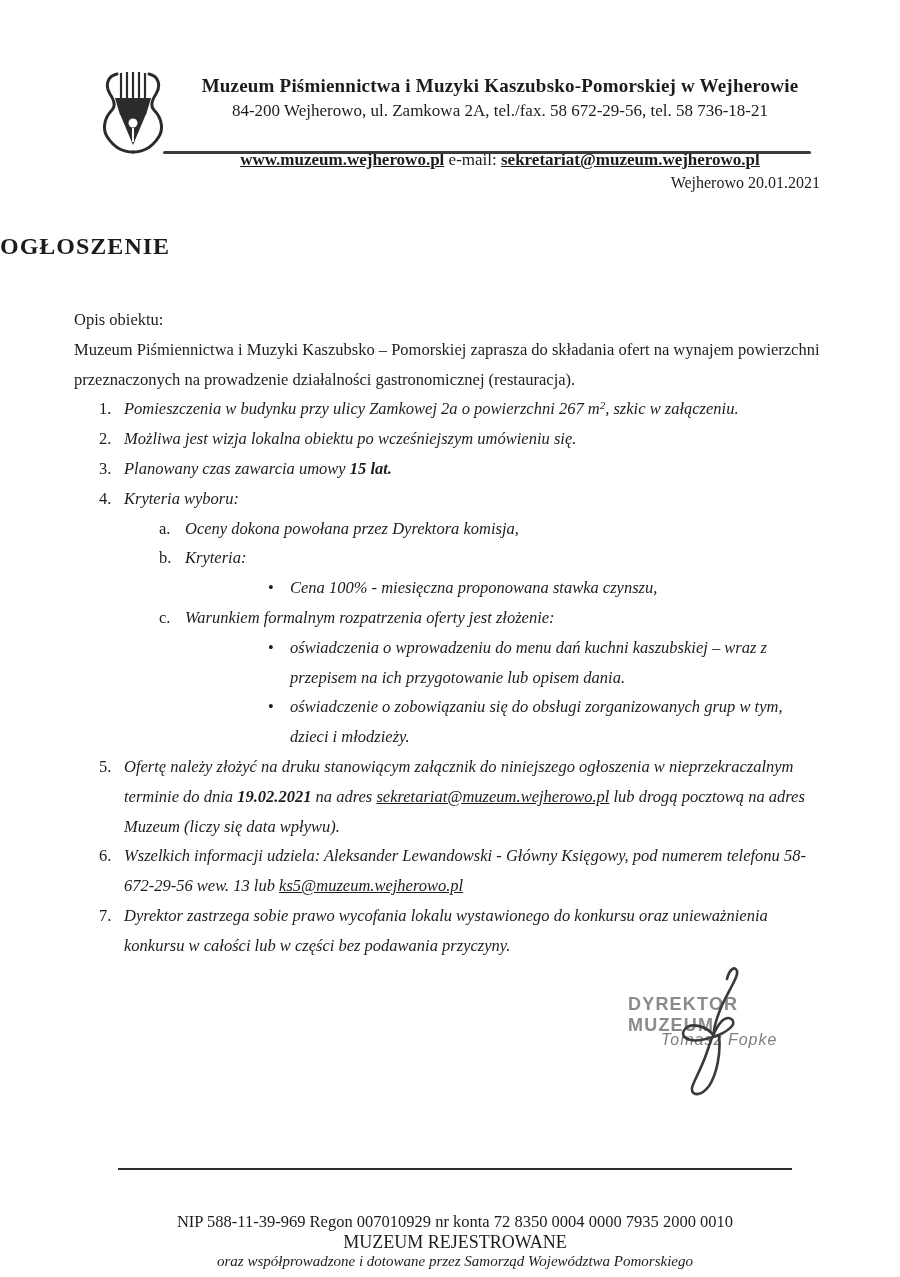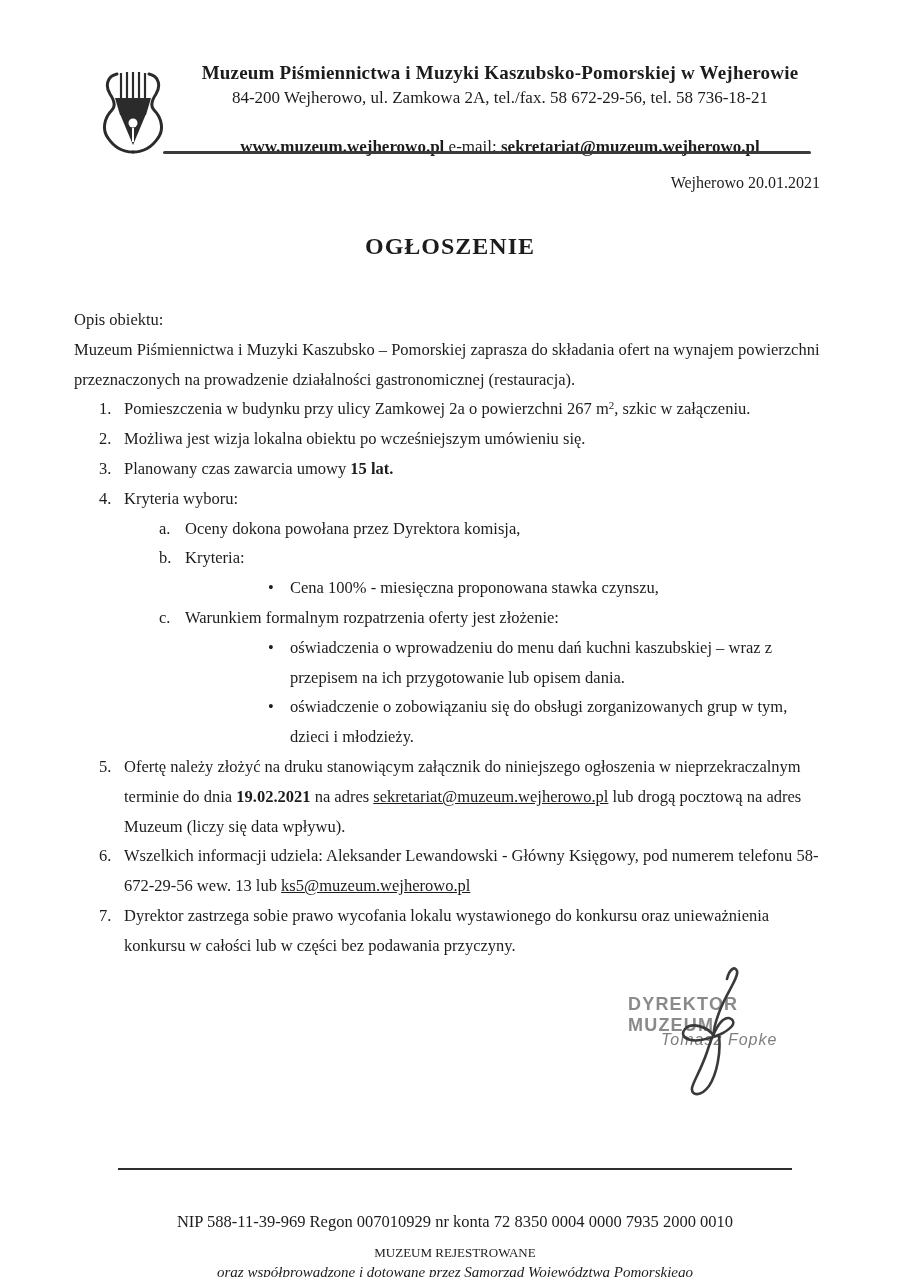--- a/index.html
+++ b/index.html
@@ -7,52 +7,52 @@
   .page{
     position:relative;
     width:900px;height:1277px;
     background:#ffffff;
     font-family:"Liberation Serif", serif;
     color:#1c1c1c;
     overflow:hidden;
   }
   
   .logo{position:absolute;left:103px;top:70px;width:60px;height:84px;}
-  .lh-text{position:absolute;left:178px;top:60px;width:644px;text-align:center;}
+  .lh-text{position:absolute;left:178px;top:73px;width:644px;text-align:center;}
   .lh-name{font-size:19px;font-weight:bold;line-height:26px;letter-spacing:.2px;}
   .lh-addr{font-size:17px;line-height:23px;}
   .lh-contact{font-size:17px;line-height:23px;margin-top:26px;}
   .b{font-weight:bold;}
   .u{text-decoration:underline;}
   .lh-rule{position:absolute;left:163px;top:151px;width:648px;height:3px;background:#3b3b3b;border-radius:2px;}
   
   .date{position:absolute;top:174px;right:80px;font-size:16px;}
-  .title{position:absolute;left:0;top:233px;width:900px;text-align:center;
+  .title{position:absolute;left:0;top:233px;width:900px;
          font-size:24px;font-weight:bold;letter-spacing:1px;}
   
   .body{position:absolute;left:74px;top:305px;width:750px;font-size:16.5px;line-height:29.8px;}
   .row{display:flex;align-items:flex-start;}
   .num{flex:0 0 25px;margin-left:25px;}
-  .txt{flex:1 1 auto;min-width:0;}
+  .txt{flex:1 1 auto;min-width:0;font-style:italic;}
   .ltr{flex:0 0 26px;margin-left:85px;}
   .blt{flex:0 0 22px;margin-left:194px;}
   sup{font-size:11px;line-height:0;vertical-align:5px;}
   
   .stamp-title{position:absolute;left:628px;top:994px;width:200px;
     font-family:"Liberation Sans", sans-serif;font-weight:bold;font-size:18px;
     letter-spacing:1.2px;color:#8a8a8a;}
   .stamp-name{position:absolute;left:661px;top:1031px;width:160px;
     font-family:"Liberation Sans", sans-serif;font-style:italic;font-size:16px;
     letter-spacing:1px;color:#7e7e7e;}
   .sig-svg{position:absolute;left:615px;top:952px;width:220px;height:160px;z-index:3;}
   
   .f-rule{position:absolute;left:118px;top:1168px;width:674px;height:2px;background:#2e2e2e;}
   .f-block{position:absolute;left:75px;top:1212px;width:760px;text-align:center;}
   .f-reg{font-size:16.5px;line-height:20px;}
-  .f-registered{font-size:13px;line-height:20px;margin-top:11px;}
+  .f-registered{font-size:18px;line-height:20px;}
   .f-it{font-size:15px;line-height:19px;font-style:italic;}
 </style>
 </head>
 <body>
 
 <div class="page">
 
   <div>
     <svg class="logo" viewBox="0 0 60 84">
 

